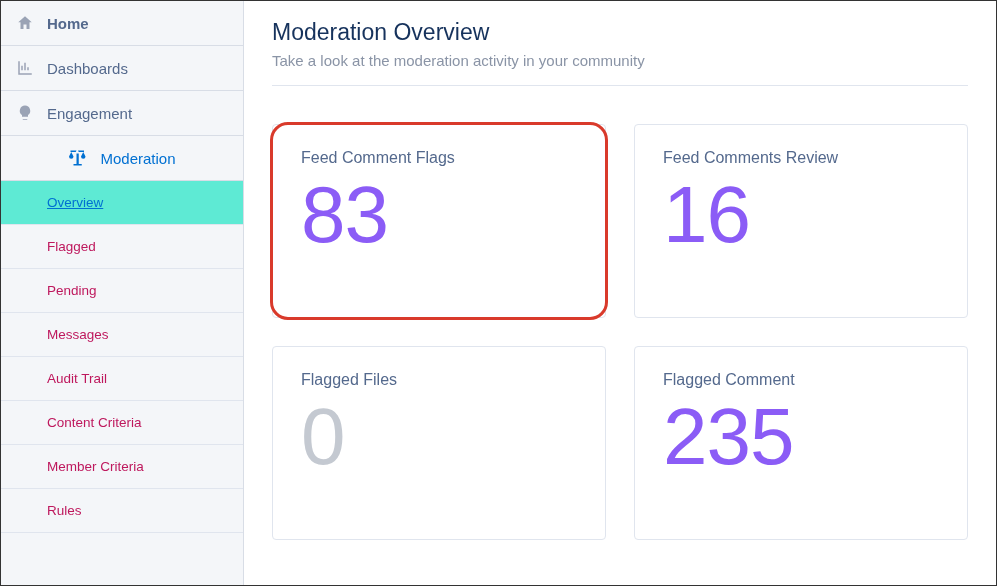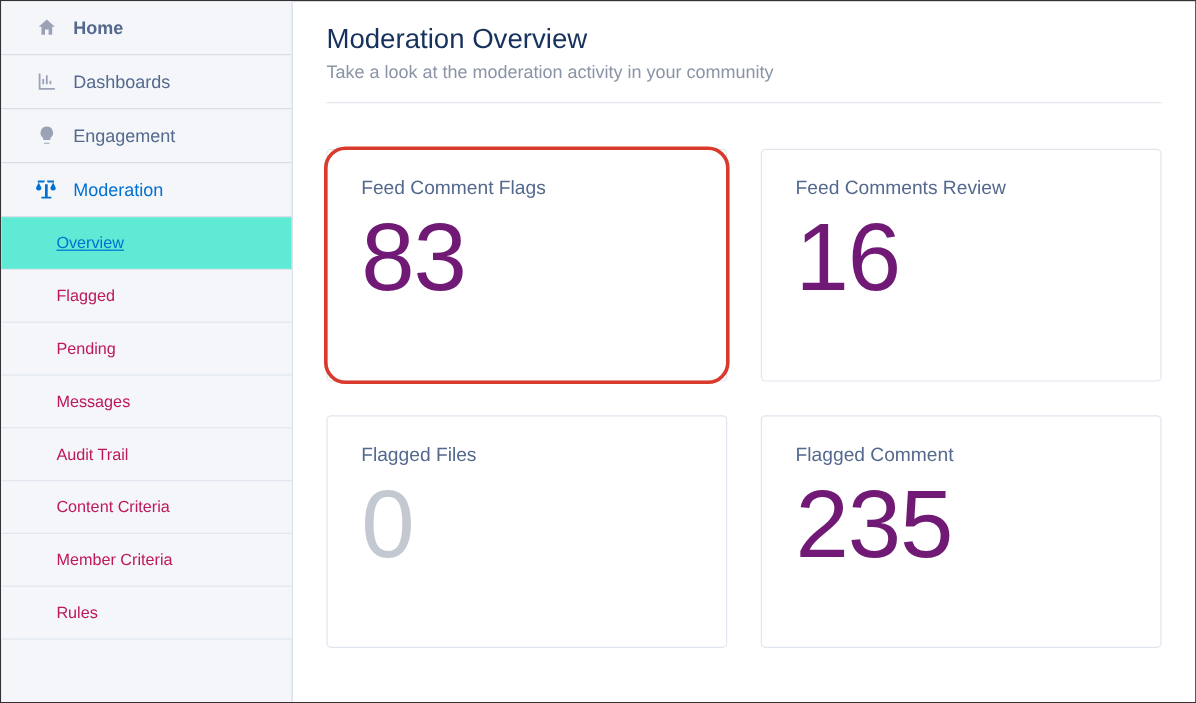--- a/index.html
+++ b/index.html
@@ -18,29 +18,29 @@
       flex-shrink: 0;
       border-right: 1px solid #d8dde6;
       background: #f4f6f9;
       display: flex;
       flex-direction: column;
     }
     .nav-item {
       display: flex;
       align-items: center;
       height: 45px;
-      padding: 0 28px;
+      padding: 0 14px;
       border-bottom: 1px solid #d8dde6;
       color: #54698d;
       font-size: 15px;
       cursor: pointer;
       gap: 12px;
     }
     .nav-item.selected { color: #54698d; font-weight: 700; }
-    .nav-item.active { color: #0070d2; }
+    .nav-item.active { color: #0070d2; justify-content: center; }
     .nav-item .icon {
       width: 20px;
       height: 20px;
       display: flex;
       align-items: center;
       justify-content: center;
       flex-shrink: 0;
     }
     .sub-nav {
       background: #f4f6f9;
@@ -99,21 +99,21 @@
     }
     .card-title {
       font-size: 16px;
       color: #54698d;
       margin-bottom: 4px;
       font-weight: 400;
     }
     .card-value {
       font-size: 80px;
       font-weight: 300;
-      color: #701a75;
+      color: #8b5cf6;
       line-height: 1.1;
       letter-spacing: -1px;
     }
     .card-value.zero { color: #c4c9d1; }
     .highlight-ring {
       position: absolute;
       inset: -3px;
       border: 3px solid #d93a2b;
       border-radius: 18px;
       pointer-events: none;

